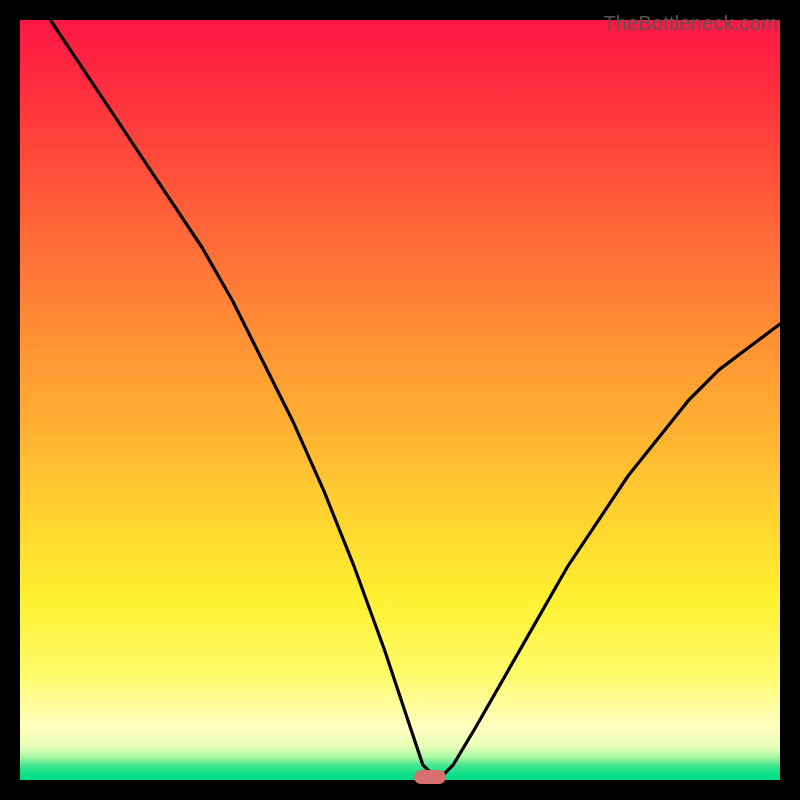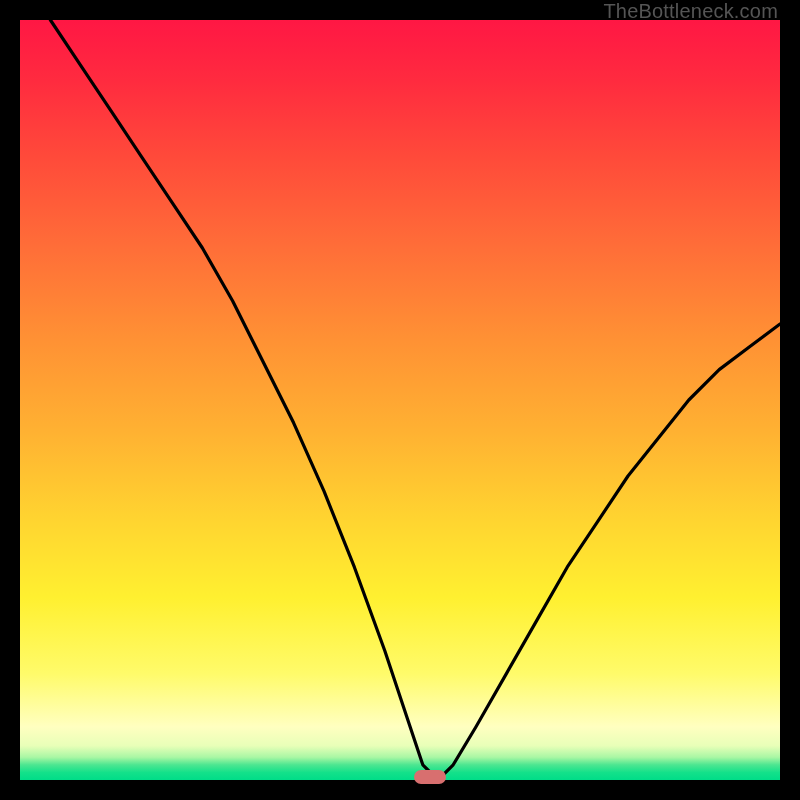--- a/index.html
+++ b/index.html
@@ -46,21 +46,21 @@
   .plot-area svg {
     position: absolute;
     left: 0;
     top: 0;
     width: 760px;
     height: 760px;
     overflow: visible;
   }
   .watermark {
     position: absolute;
-    top: 0px;
+    top: 12px;
     right: 22px;
     color: #555;
     font-size: 20px;
     font-weight: 500;
     letter-spacing: 0.2px;
     user-select: none;
   }
   .marker {
     position: absolute;
     width: 32px;

